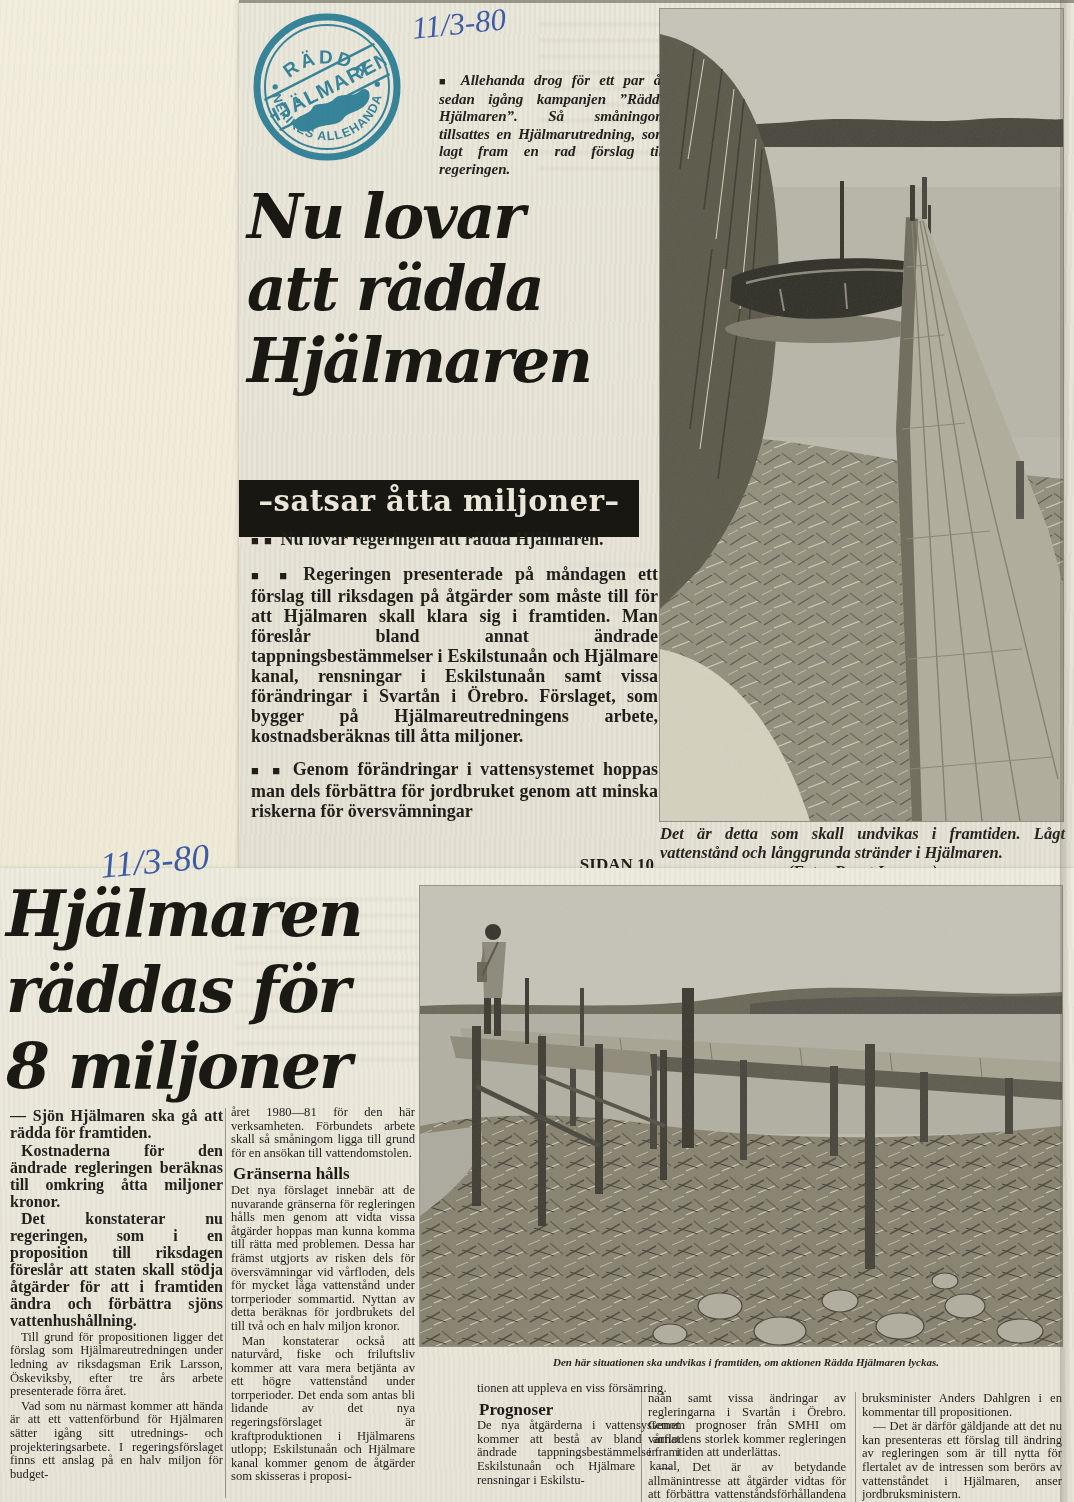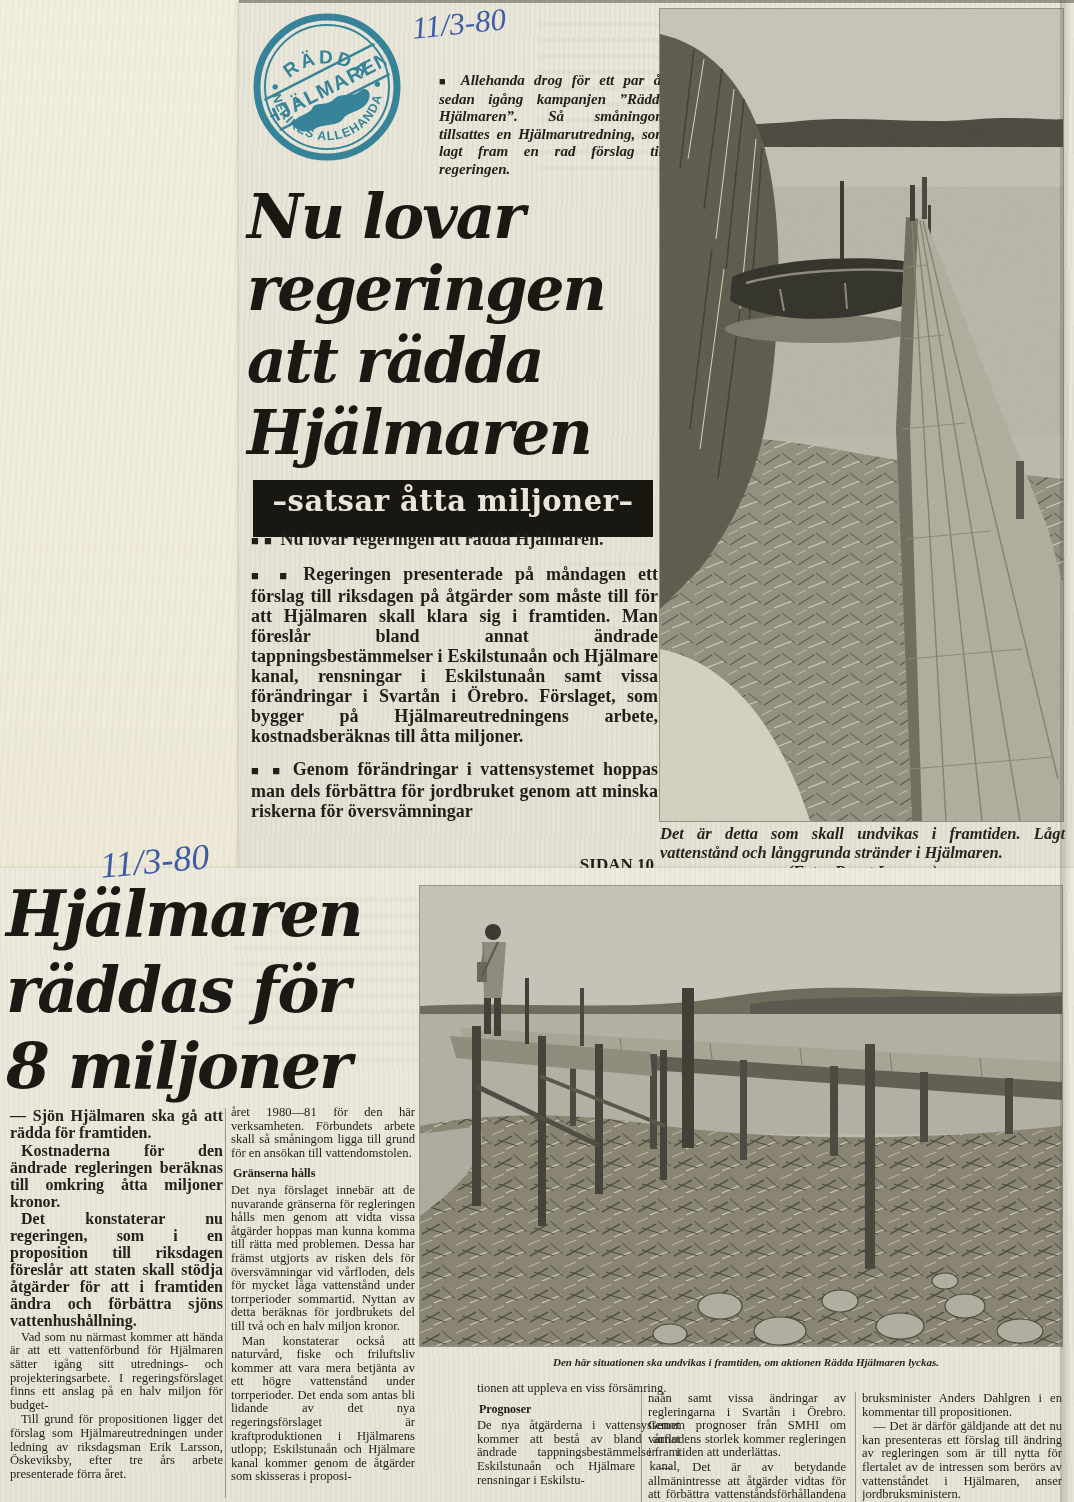--- a/index.html
+++ b/index.html
@@ -18,38 +18,38 @@
 
   .handwritten{position:absolute;color:#3d5ba6;font-style:italic;font-family:"Liberation Serif",serif;transform:rotate(-6deg);white-space:nowrap;}
   .date1{left:412px;top:6px;font-size:31px;z-index:6;}
   .date2{left:100px;top:840px;font-size:36px;transform:rotate(-5deg);z-index:6;}
 
   
   .stamp{position:absolute;left:12px;top:4px;width:152px;height:160px;opacity:.93;}
   .intro{position:absolute;left:200px;top:54px;width:228px;font-weight:bold;font-style:italic;font-size:15px;line-height:17.6px;text-align:justify;color:#23211c;}
   .intro .sq{font-style:normal;font-size:11px;letter-spacing:2px;}
   .headline1{position:absolute;left:8px;top:178px;width:420px;font-family:"DejaVu Serif",serif;font-weight:bold;font-style:italic;font-size:61px;line-height:72px;letter-spacing:-2px;color:#191813;}
-  .banner{position:absolute;left:14px;top:477px;width:400px;height:57px;background:#181712;color:#e9e6d9;font-family:"DejaVu Serif",serif;font-weight:bold;font-size:29px;line-height:42px;text-align:center;letter-spacing:0.5px;}
+  .banner{position:absolute;left:0;top:477px;width:400px;height:57px;background:#181712;color:#e9e6d9;font-family:"DejaVu Serif",serif;font-weight:bold;font-size:29px;line-height:42px;text-align:center;letter-spacing:0.5px;}
   .bodytext{position:absolute;left:12px;top:526px;width:407px;height:348px;font-weight:bold;font-size:18px;line-height:20px;text-align:justify;color:#201e19;}
   .bodytext p{margin:0 0 13px 0;}
   .bodytext p.marked::before{content:attr(data-marker) "\2002";font-size:13px;letter-spacing:1px;}
   .sidan{position:absolute;right:4px;bottom:2px;font-weight:bold;font-size:17px;color:#201e19;}
   .photo{position:absolute;background:#bdbaae;outline:1px solid rgba(70,66,55,.5);}
   .photo1{left:421px;top:6px;width:403px;height:812px;}
   .photo2{left:420px;top:18px;width:642px;height:460px;}
   .caption1{position:absolute;left:421px;top:821px;width:405px;font-style:italic;font-weight:bold;font-size:16.5px;line-height:19px;text-align:justify;color:#26241f;}
   .caption1 .credit{text-align:center;}
 
   
   .headline2{position:absolute;left:6px;top:8px;width:470px;font-family:"DejaVu Serif",serif;font-weight:bold;font-style:italic;font-size:63px;line-height:76px;letter-spacing:-2px;color:#1a1914;}
   .col{position:absolute;font-size:12.6px;line-height:13.6px;text-align:justify;color:#24221d;overflow:hidden;}
   .col .para{margin:0;}
   .col .para + .para{text-indent:11px;margin-top:1px;}
   .col .para.bold{font-weight:bold;font-size:16px;line-height:16.9px;}
-  .col .subhead{margin:7px 0 3px 2px;font-size:12px;font-weight:bold;color:#1d1b16;}
+  .col .subhead{margin:7px 0 3px 2px;font-size:17px;font-weight:bold;color:#1d1b16;}
   .col1{left:10px;top:240px;width:213px;height:392px;}
   .col2{left:231px;top:238px;width:184px;height:394px;}
   .col3{left:430px;top:514px;width:203px;height:110px;margin-left:47px;}
   .col4{left:648px;top:524px;width:198px;height:110px;}
   .col5{left:862px;top:524px;width:200px;height:110px;}
   .caption2{position:absolute;left:430px;top:484px;width:632px;font-style:italic;font-weight:bold;font-size:11px;line-height:20px;text-align:center;color:#26241f;}
   .vrule{position:absolute;width:1px;background:rgba(90,87,76,.55);}
 
   .edge-right{position:absolute;left:1060px;top:0;width:14px;height:1502px;background:linear-gradient(90deg, rgba(80,75,60,.28), rgba(80,75,60,0) 75%);pointer-events:none;z-index:8;}
 </style>
@@ -86,21 +86,20 @@
         <textPath href="#arcBot" startOffset="50%" text-anchor="middle">NERIKES ALLEHANDA</textPath>
       </text>
       <path fill="#2a7d95" transform="rotate(-8 76 100)" d="M40,108 C46,99 57,102 62,95 C66,89 76,96 85,89 C93,83 103,91 111,85 C118,80 124,88 118,96 C111,106 97,103 91,110 C85,117 71,112 62,116 C52,120 43,116 40,108 Z"></path>
       <circle cx="47" cy="90" r="2.4" fill="#2a7d95"></circle>
     </svg>
 
     <p class="intro"><span class="sq">■</span> <span>Allehanda drog för ett par år sedan igång kampanjen ”Rädda Hjälmaren”. Så småningom tillsattes en Hjälmarutredning, som lagt fram en rad förslag till regeringen.</span></p>
 
     <div class="headline1">
       <div>Nu lovar</div>
-      <div>regeringen</div>
       <div>att rädda</div>
       <div>Hjälmaren</div>
     </div>
 
     <div class="banner">–satsar åtta miljoner–</div>
 
     <div class="bodytext">
       <p class="para marked" data-marker="■ ■">Nu lovar regeringen att rädda Hjälmaren.</p>
         <p class="para marked" data-marker="■ ■">Regeringen presenterade på måndagen ett förslag till riksdagen på åtgärder som måste till för att Hjälmaren skall klara sig i framtiden. Man föreslår bland annat ändrade tappningsbestämmelser i Eskilstunaån och Hjälmare kanal, rensningar i Eskilstunaån samt vissa förändringar i Svartån i Örebro. Förslaget, som bygger på Hjälmareutredningens arbete, kostnadsberäknas till åtta miljoner.</p>
         <p class="para marked" data-marker="■ ■">Genom förändringar i vattensystemet hoppas man dels förbättra för jordbruket genom att minska riskerna för översvämningar</p>
@@ -187,22 +186,22 @@
     <div class="headline2">
       <div>Hjälmaren</div>
       <div>räddas för</div>
       <div>8 miljoner</div>
     </div>
 
     <div class="col col1">
         <p class="para bold">— Sjön Hjälmaren ska gå att rädda för framtiden.</p>
         <p class="para bold">Kostnaderna för den ändrade regleringen beräknas till omkring åtta miljoner kronor.</p>
         <p class="para bold">Det konstaterar nu regeringen, som i en proposition till riksdagen föreslår att staten skall stödja åtgärder för att i framtiden ändra och förbättra sjöns vattenhushållning.</p>
+        <p class="para">Till grund för propositionen ligger det förslag som Hjälmareutredningen under ledning av riksdagsman Erik Larsson, Öskeviksby, efter tre års arbete presenterade förra året.</p>
         <p class="para">Vad som nu närmast kommer att hända är att ett vattenförbund för Hjälmaren sätter igång sitt utrednings- och projekteringsarbete. I regeringsförslaget finns ett anslag på en halv miljon för budget-</p>
-        <p class="para">Till grund för propositionen ligger det förslag som Hjälmareutredningen under ledning av riksdagsman Erik Larsson, Öskeviksby, efter tre års arbete presenterade förra året.</p>
       </div>
     <div class="col col2">
         <p class="para">året 1980—81 för den här verksamheten. Förbundets arbete skall så småningom ligga till grund för en ansökan till vattendomstolen.</p>
         <h3 class="subhead">Gränserna hålls</h3>
         <p class="para">Det nya förslaget innebär att de nuvarande gränserna för regleringen hålls men genom att vidta vissa åtgärder hoppas man kunna komma till rätta med problemen. Dessa har främst utgjorts av risken dels för översvämningar vid vårfloden, dels för mycket låga vattenstånd under torrperioder sommartid. Nyttan av detta beräknas för jordbrukets del till två och en halv miljon kronor.</p>
         <p class="para">Man konstaterar också att naturvård, fiske och friluftsliv kommer att vara mera betjänta av ett högre vattenstånd under torrperioder. Det enda som antas bli lidande av det nya regeringsförslaget är kraftproduktionen i Hjälmarens utlopp; Eskilstunaån och Hjälmare kanal kommer genom de åtgärder som skisseras i proposi-</p>
       </div>
 
     <div class="vrule" style="left:225px;top:240px;height:390px;"></div>
 

